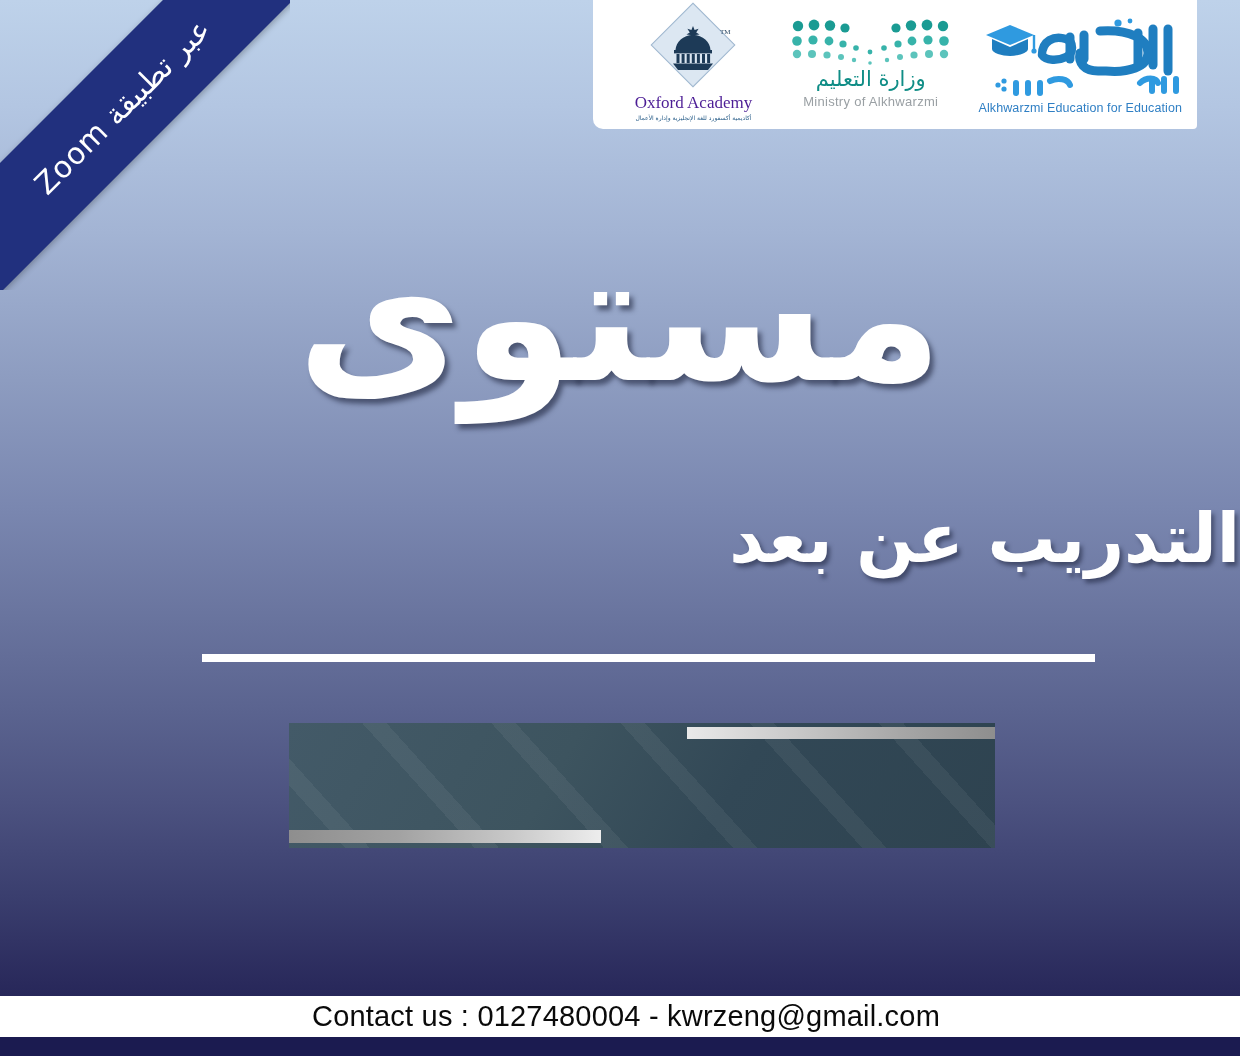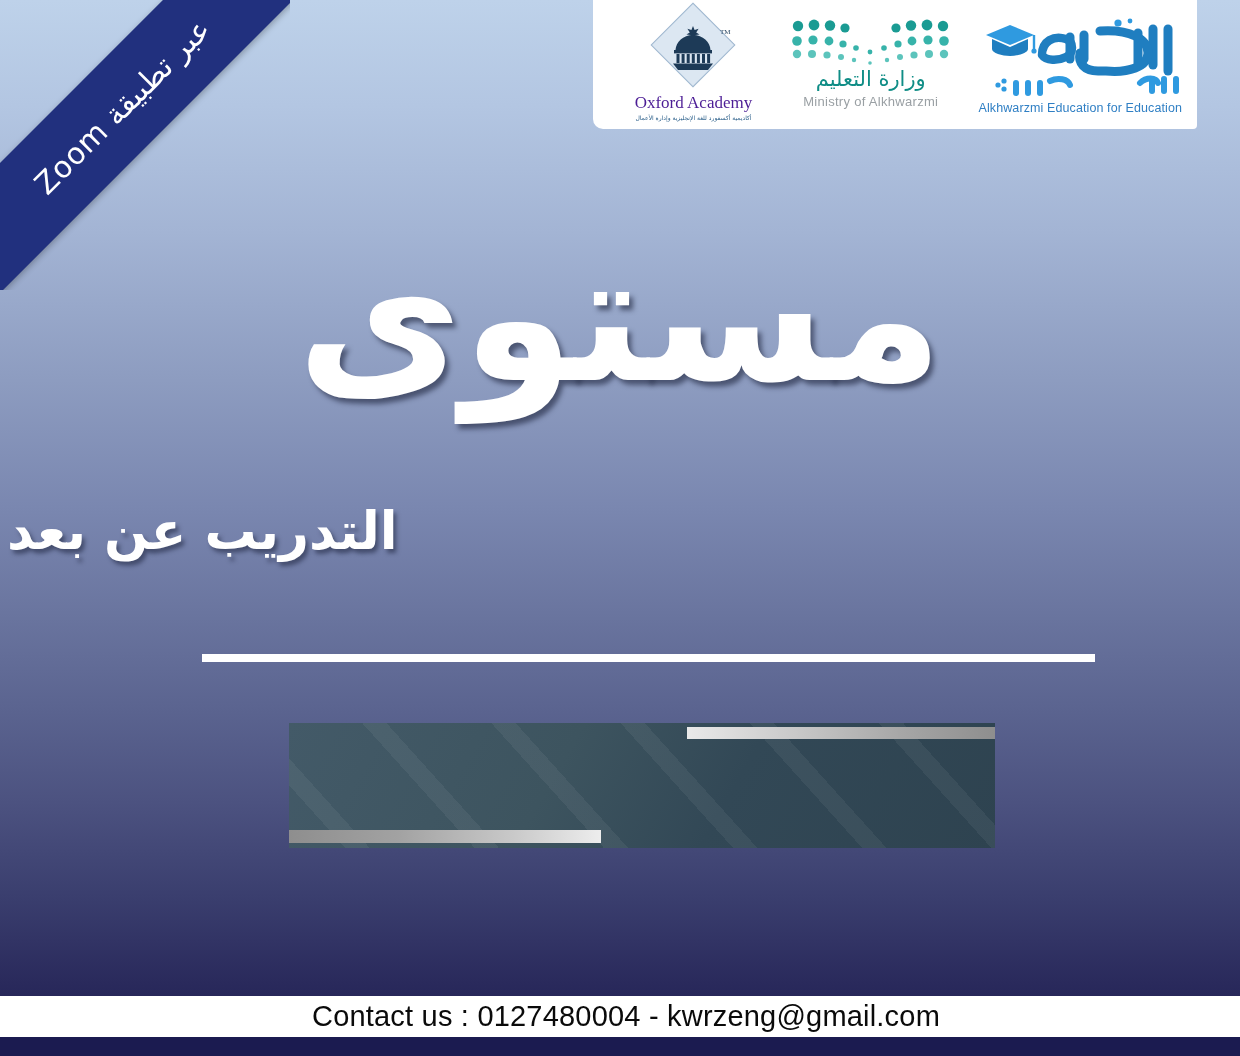--- a/index.html
+++ b/index.html
@@ -134,30 +134,29 @@
     direction:rtl;
     font-family:"DejaVu Sans", sans-serif;
     font-weight:700;
     letter-spacing:2px;
     text-shadow:4px 5px 5px rgba(20,25,50,.55);
   }
 
   
   .title-sub {
     position:absolute; left:0; right:0; top:505px;
-    text-align:left;
-    font-size:52px;
+    text-align:right;
+    font-size:68px;
     line-height:1;
     color:#ffffff;
     direction:rtl;
     font-family:"DejaVu Sans", sans-serif;
     font-weight:700;
     letter-spacing:1px;
     text-shadow:3px 4px 4px rgba(20,25,50,.5);
-    margin-left:7px;
   }
 
   
   .divider {
     position:absolute;
     left:202px; top:654px;
     width:893px; height:8px;
     background:#ffffff;
   }
 

